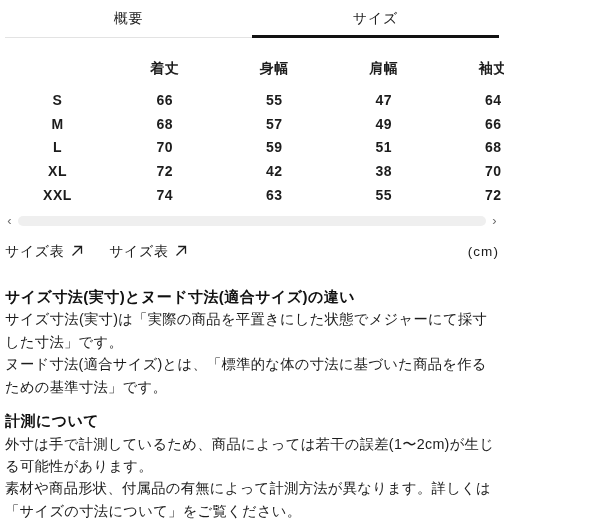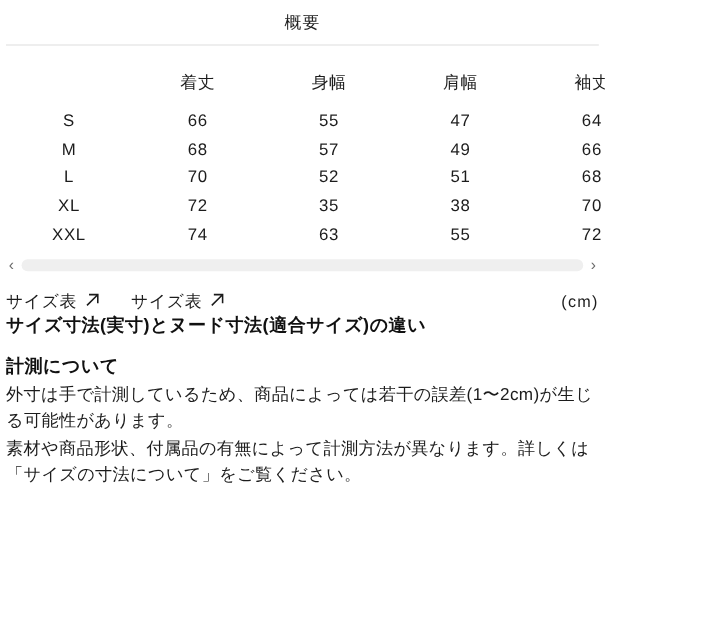--- a/index.html
+++ b/index.html
@@ -42,21 +42,21 @@
     table-layout: fixed;
     margin-top: 15px;
     width: 543px;
   }
   table.size-table col.c0 { width: 105px; }
   table.size-table col.cn { width: 109.5px; }
   table.size-table th,
   table.size-table td {
     text-align: center;
     font-size: 14px;
-    font-weight: 400;
+    font-weight: 700;
     letter-spacing: 0.04em;
     padding: 0;
     color: #1c1c1c;
   }
   table.size-table thead th { height: 28px; vertical-align: top; padding-top: 7px; }
   table.size-table tbody td { height: 23.8px; vertical-align: middle; }
   
   .hscroll {
     display: flex;
     align-items: center;
@@ -83,21 +83,21 @@
   
   .links-row {
     display: flex;
     align-items: center;
     margin-top: 16px;
     font-size: 14px;
     letter-spacing: 0.04em;
   }
   .links-row a {
     display: inline-flex;
-    align-items: flex-start;
+    align-items: center;
     gap: 7px;
     color: #1c1c1c;
     text-decoration: none;
     cursor: pointer;
   }
   .links-row a + a { margin-left: 26px; }
   .ext-icon { display: inline-block; }
   .unit {
     margin-left: auto;
     font-size: 13.5px;
@@ -112,31 +112,34 @@
     margin: 0;
     line-height: 22.5px;
   }
   .section p {
     margin: 0;
     font-size: 14.3px;
     line-height: 22.4px;
     letter-spacing: 0.02em;
     color: #1c1c1c;
   }
-  .section-1 { }
+  .section-1 { margin-top: 25px; }
   .section-2 h3 { margin-top: 12px; }
 </style>
 </head>
 <body>
 
 <div class="page">
 
   <div class="tabs">
     <div class="tab">
       <span>概要</span>
+    </div>
+    <div class="tab active">
+      <span>サイズ</span>
     </div>
   </div>
 
   <table class="size-table">
     <colgroup>
       <col class="c0">
         <col class="cn">
         <col class="cn">
         <col class="cn">
         <col class="cn">
@@ -161,28 +164,28 @@
       <tr>
         <td>M</td>
         <td>68</td>
         <td>57</td>
         <td>49</td>
         <td>66</td>
       </tr>
       <tr>
         <td>L</td>
         <td>70</td>
-        <td>52</td>
+        <td>59</td>
         <td>51</td>
         <td>68</td>
       </tr>
       <tr>
         <td>XL</td>
         <td>72</td>
-        <td>35</td>
+        <td>42</td>
         <td>38</td>
         <td>70</td>
       </tr>
       <tr>
         <td>XXL</td>
         <td>74</td>
         <td>63</td>
         <td>55</td>
         <td>72</td>
       </tr>
@@ -210,20 +213,22 @@
         <svg width="12" height="12" viewBox="0 0 12 12" fill="none">
           <path d="M1.5 10.5 L10 2 M3.2 1.5 H10.5 V8.8" stroke="#1c1c1c" stroke-width="1.3"></path>
         </svg>
       </span>
     </a>
     <span class="unit">(cm)</span>
   </div>
 
   <div class="section section-1">
     <h3>サイズ寸法(実寸)とヌード寸法(適合サイズ)の違い</h3>
+    <p>サイズ寸法(実寸)は「実際の商品を平置きにした状態でメジャーにて採寸した寸法」です。</p>
+    <p>ヌード寸法(適合サイズ)とは、「標準的な体の寸法に基づいた商品を作るための基準寸法」です。</p>
   </div>
 
   <div class="section section-2">
     <h3>計測について</h3>
     <p>外寸は手で計測しているため、商品によっては若干の誤差(1〜2cm)が生じる可能性があります。</p>
     <p>素材や商品形状、付属品の有無によって計測方法が異なります。詳しくは「サイズの寸法について」をご覧ください。</p>
 
   </div>
 
 </div>

